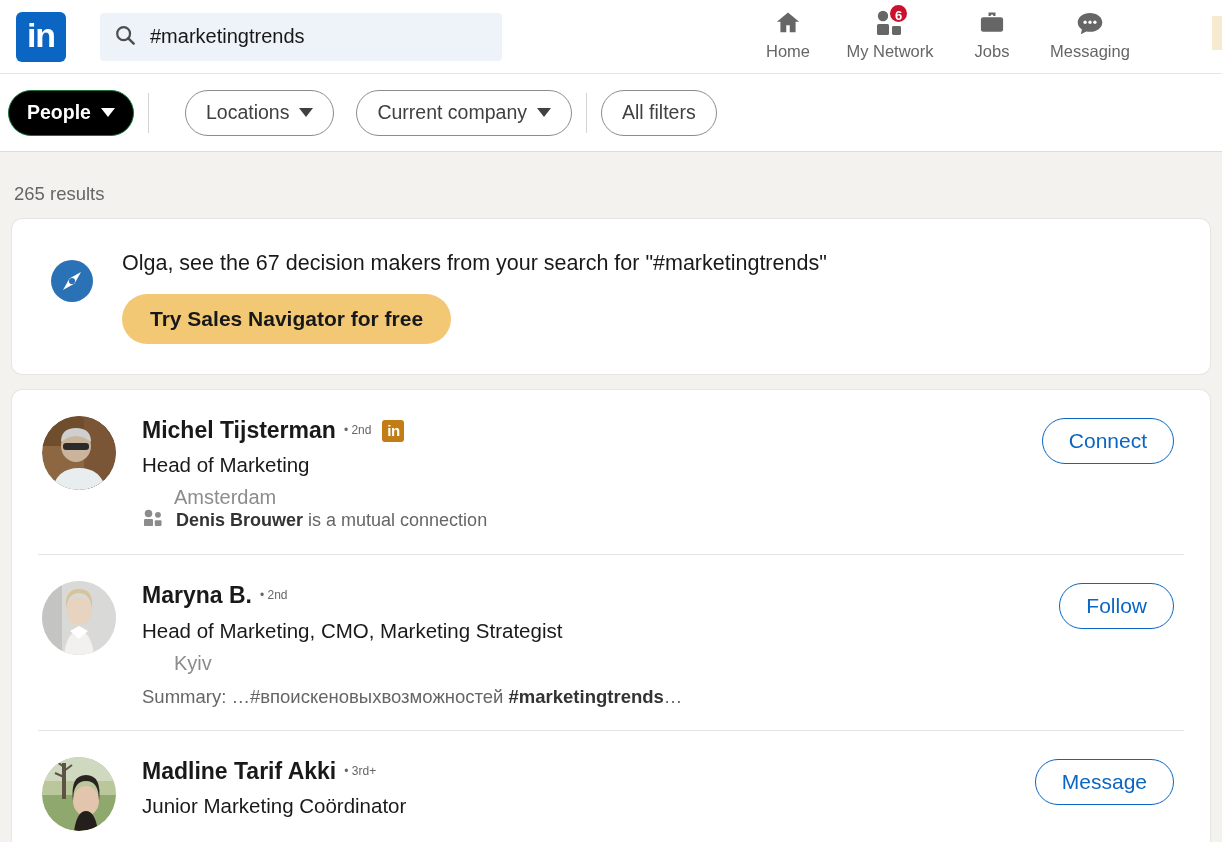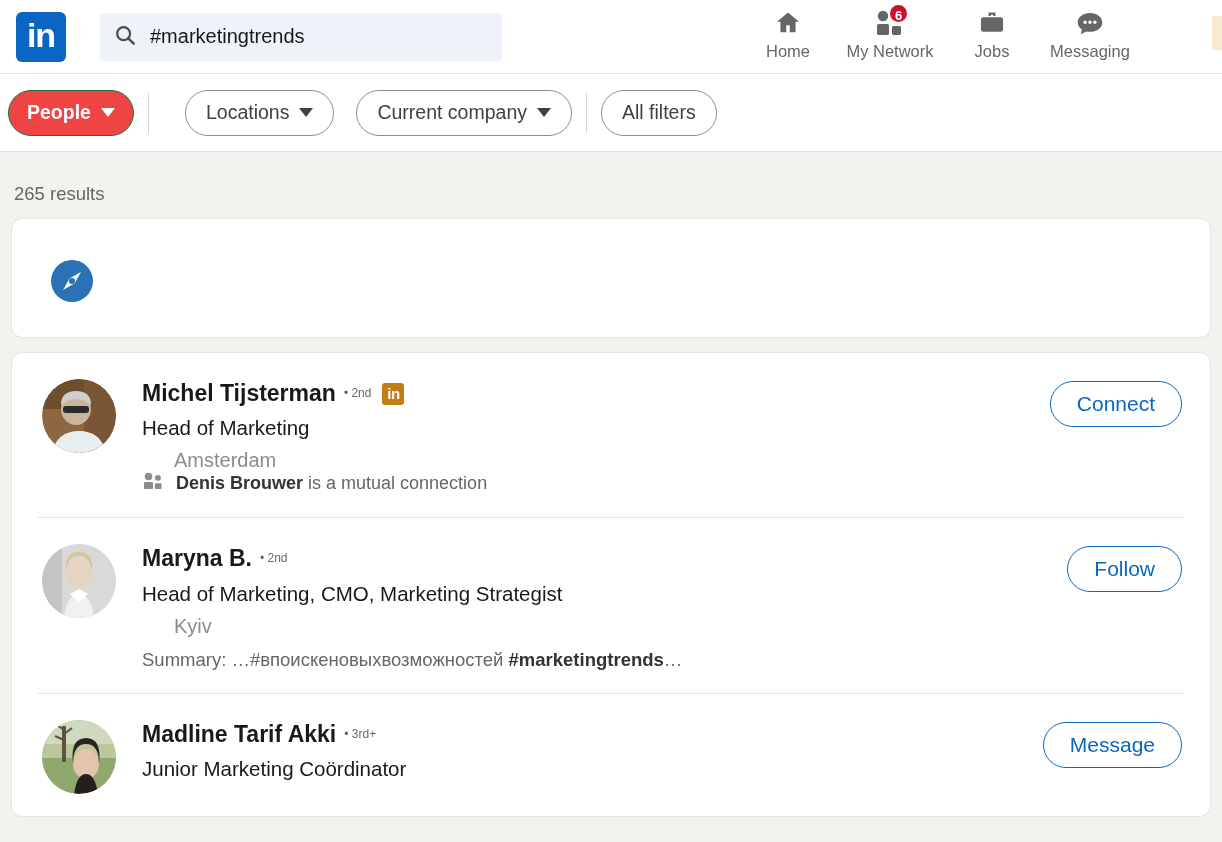--- a/index.html
+++ b/index.html
@@ -146,21 +146,21 @@
     border-radius: 23px;
     border: 1px solid #8c8c8c;
     background: #ffffff;
     color: #404040;
     font-size: 19.5px;
     font-family: inherit;
     cursor: pointer;
     white-space: nowrap;
   }
   .pill.primary {
-    background: #ef4444;
+    background: #000000;
     border-color: #17743f;
     color: #ffffff;
     font-weight: bold;
     padding: 0 18px;
   }
   .caret {
     width: 0; height: 0;
     border-left: 7px solid transparent;
     border-right: 7px solid transparent;
     border-top: 9px solid currentColor;
@@ -307,21 +307,21 @@
     align-items: center;
     gap: 12px;
     margin-top: 0;
     font-size: 18px;
     color: #666666;
   }
   .p-mutual b { color: #333333; font-weight: bold; }
 
   .action-btn {
     position: absolute;
-    right: 2px;
+    right: 10px;
     top: 28px;
     border: 1px solid #0a66c2;
     color: #0a66c2;
     background: #ffffff;
     border-radius: 24px;
     font-family: inherit;
     font-size: 21px;
     padding: 10px 26px;
     cursor: pointer;
     white-space: nowrap;
@@ -431,20 +431,24 @@
   <div class="results-count">265 results</div>
 
   <div class="card promo">
     <span class="compass">
       <svg width="44" height="44" viewBox="0 0 44 44">
         <circle cx="22" cy="22" r="21" fill="#2a72b5"></circle>
         <path d="M31 13 19.5 19.5 13 31l11.5-6.5L31 13z" fill="#ffffff"></path>
         <circle cx="22" cy="22" r="3.1" fill="#2a72b5"></circle>
       </svg>
     </span>
+    <div class="promo-body">
+      <div class="promo-text">Olga, see the 67 decision makers from your search for "#marketingtrends"</div>
+      <button class="promo-cta">Try Sales Navigator for free</button>
+    </div>
   </div>
 
   <div class="card people-card">
 
     <div class="person">
       <div class="avatar">
         <svg width="74" height="74" viewBox="0 0 74 74">
           <defs>
               <clipPath id="c1">
                 <circle cx="37" cy="37" r="37"></circle>

